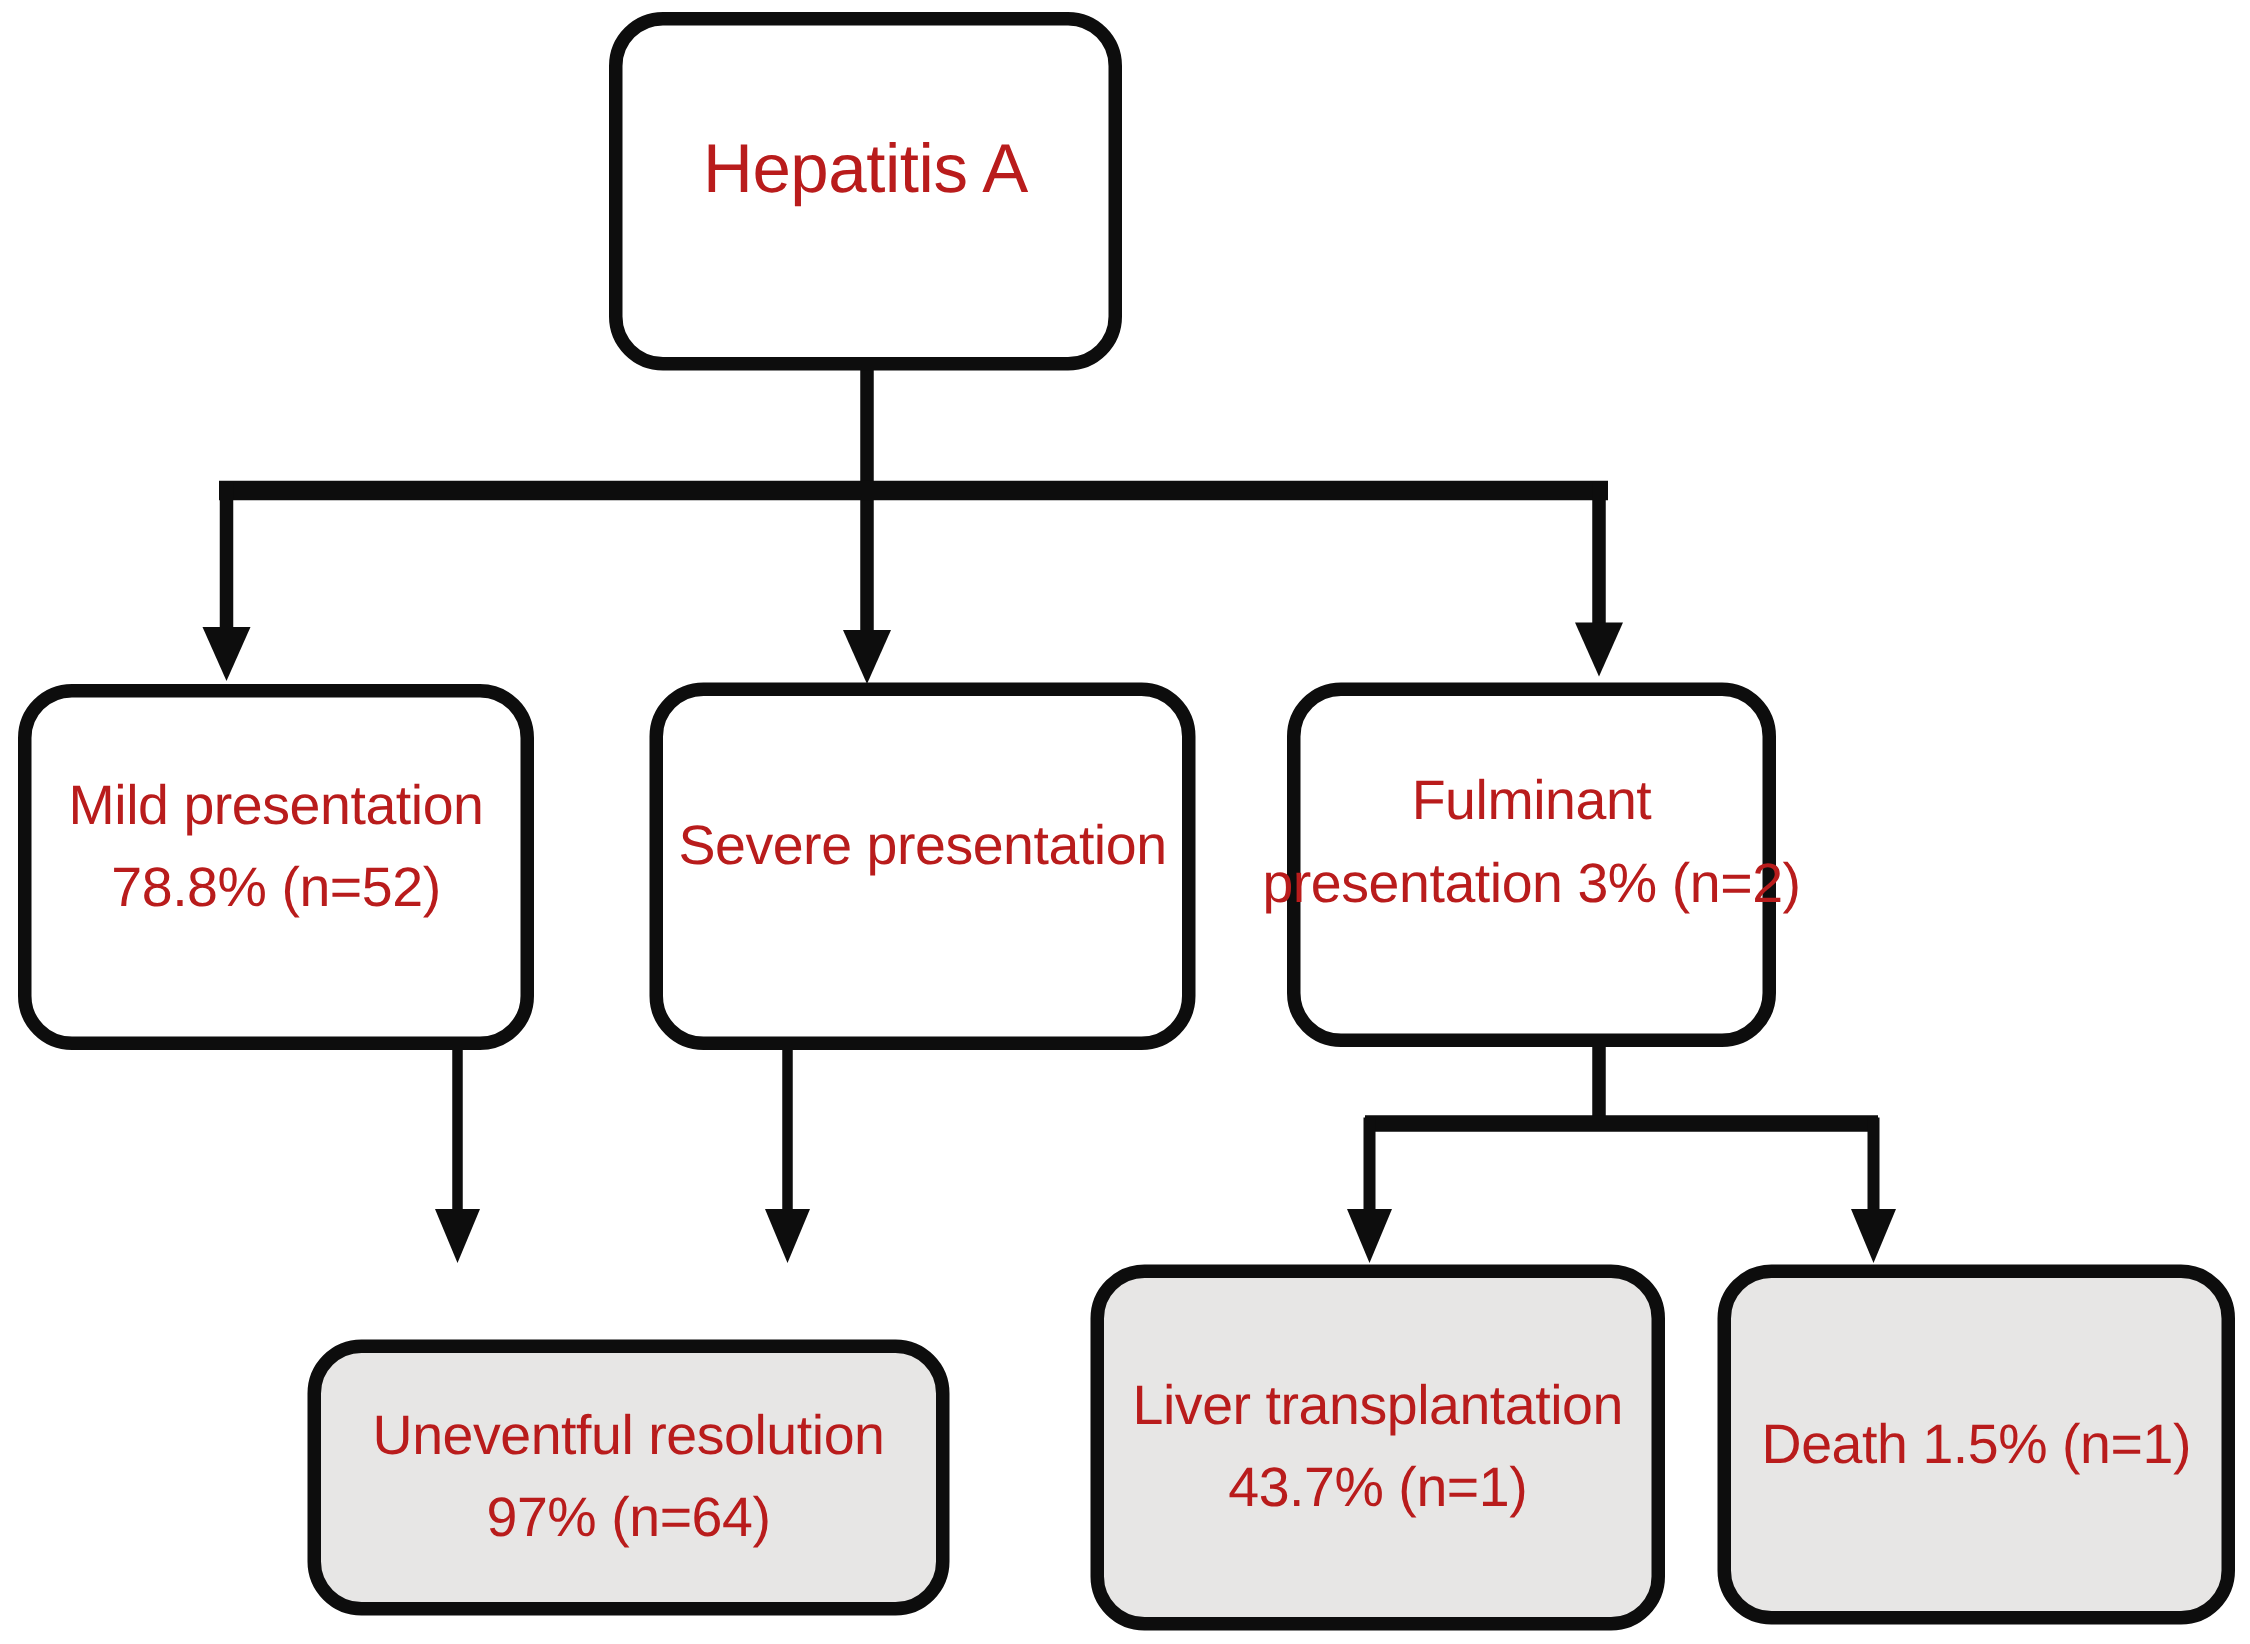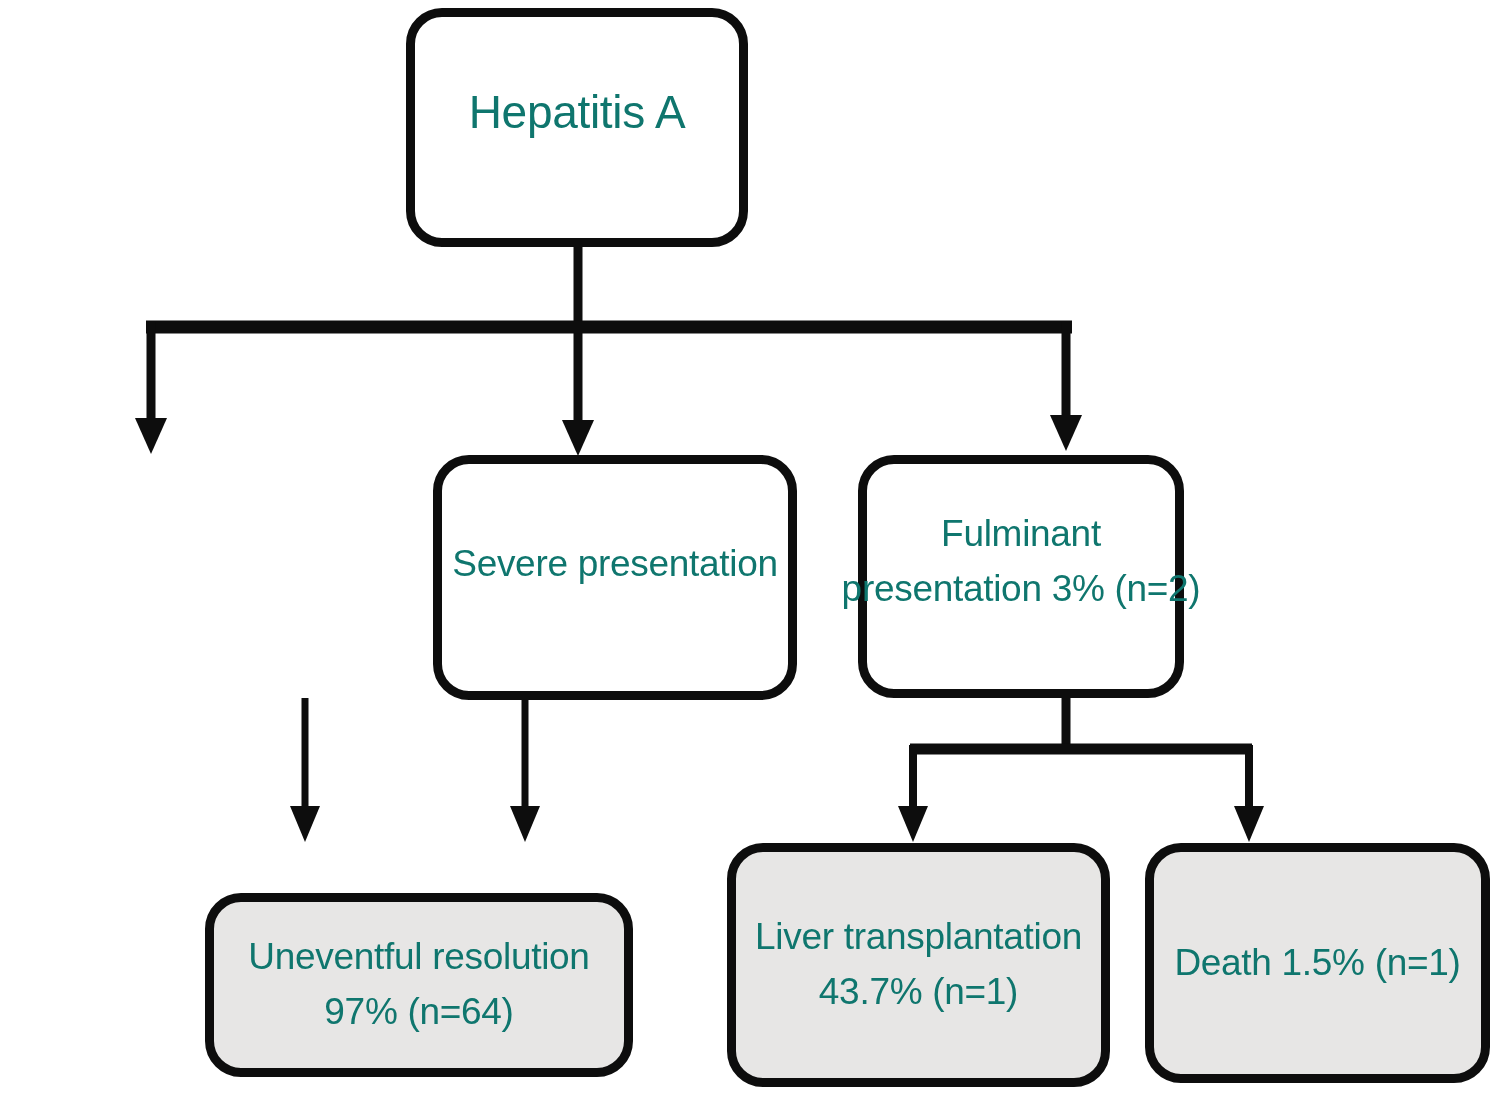--- a/index.html
+++ b/index.html
@@ -21,21 +21,21 @@
     top: 0;
     width: 1500px;
     height: 1096px;
   }
   .node {
     position: absolute;
     box-sizing: border-box;
     border: 9px solid #0d0d0d;
     border-radius: 36px;
     background: #ffffff;
-    color: #0f766e;
+    color: #b91c1c;
     display: flex;
     flex-direction: column;
     justify-content: center;
     align-items: center;
     text-align: center;
     font-size: 37px;
     line-height: 1.48;
     letter-spacing: -0.3px;
   }
   .node span { display: block; white-space: nowrap; }
@@ -84,20 +84,24 @@
     <polygon points="898,806 928,806 913,842" fill="#0d0d0d"></polygon>
 
     <line x1="1249" y1="745" x2="1249" y2="812" stroke="#0d0d0d" stroke-width="8"></line>
     <polygon points="1234,806 1264,806 1249,842" fill="#0d0d0d"></polygon>
   </svg>
 
   <div class="node" id="node-root">
     <span>Hepatitis A</span>
   </div>
 
+  <div class="node" id="node-mild">
+    <span>Mild presentation</span>
+    <span>78.8% (n=52)</span>
+  </div>
 
   <div class="node" id="node-severe">
     <span>Severe presentation</span>
   </div>
 
   <div class="node" id="node-fulminant">
     <span>Fulminant</span>
     <span>presentation 3% (n=2)</span>
   </div>
 

